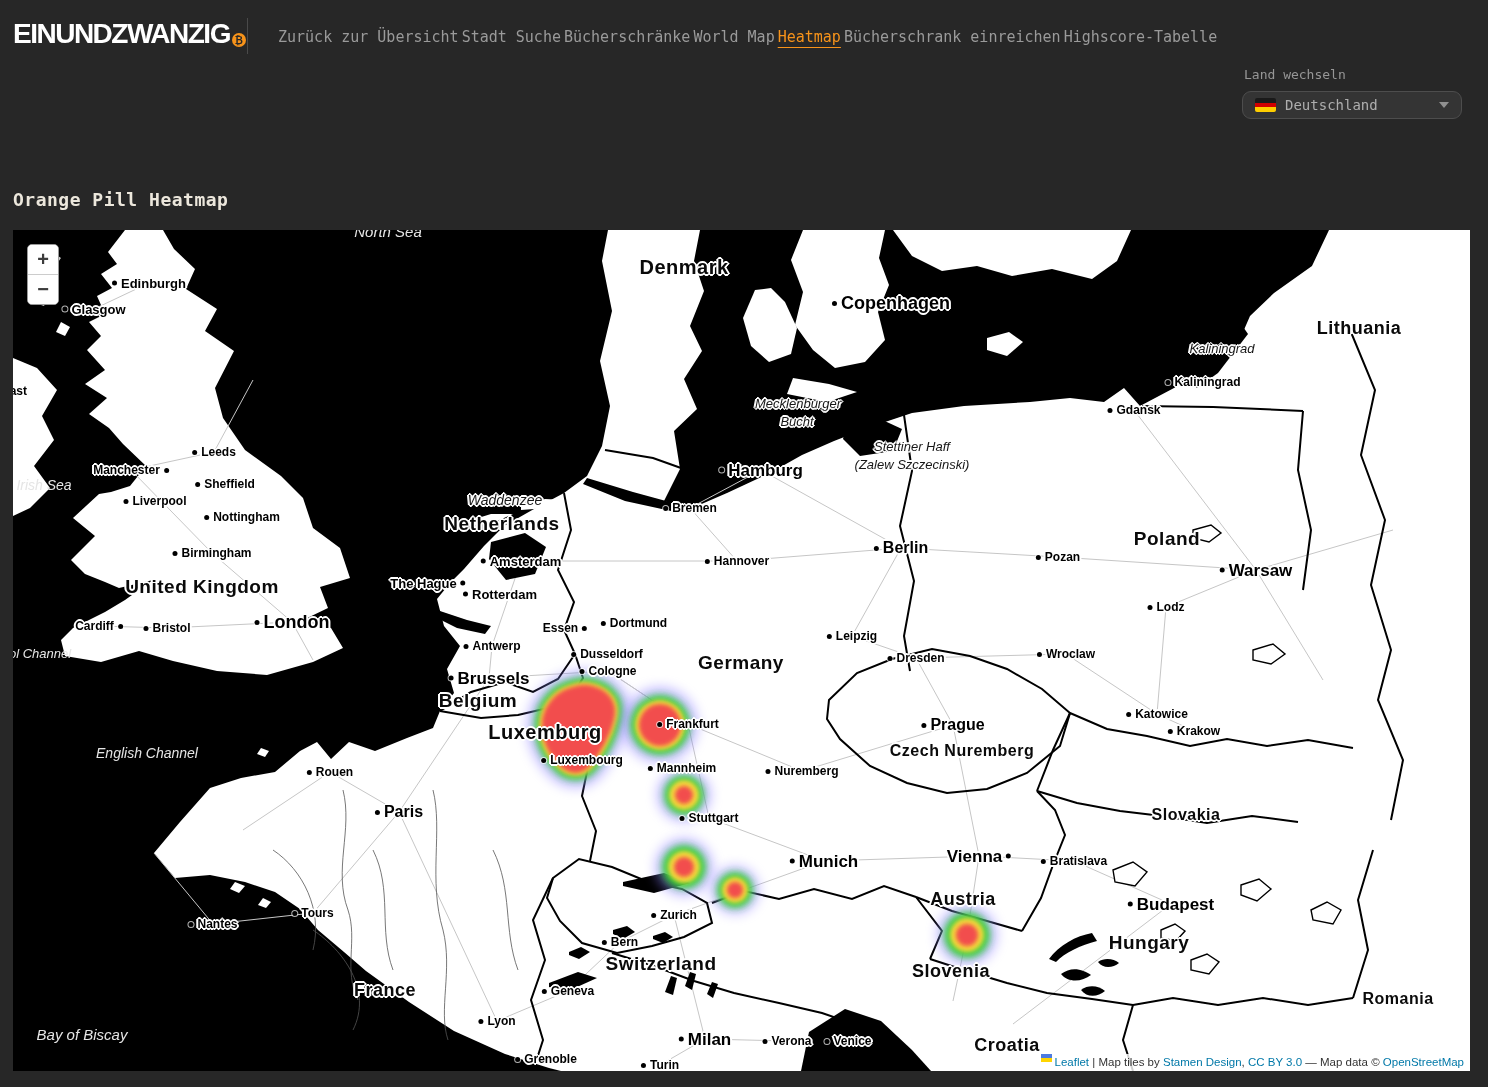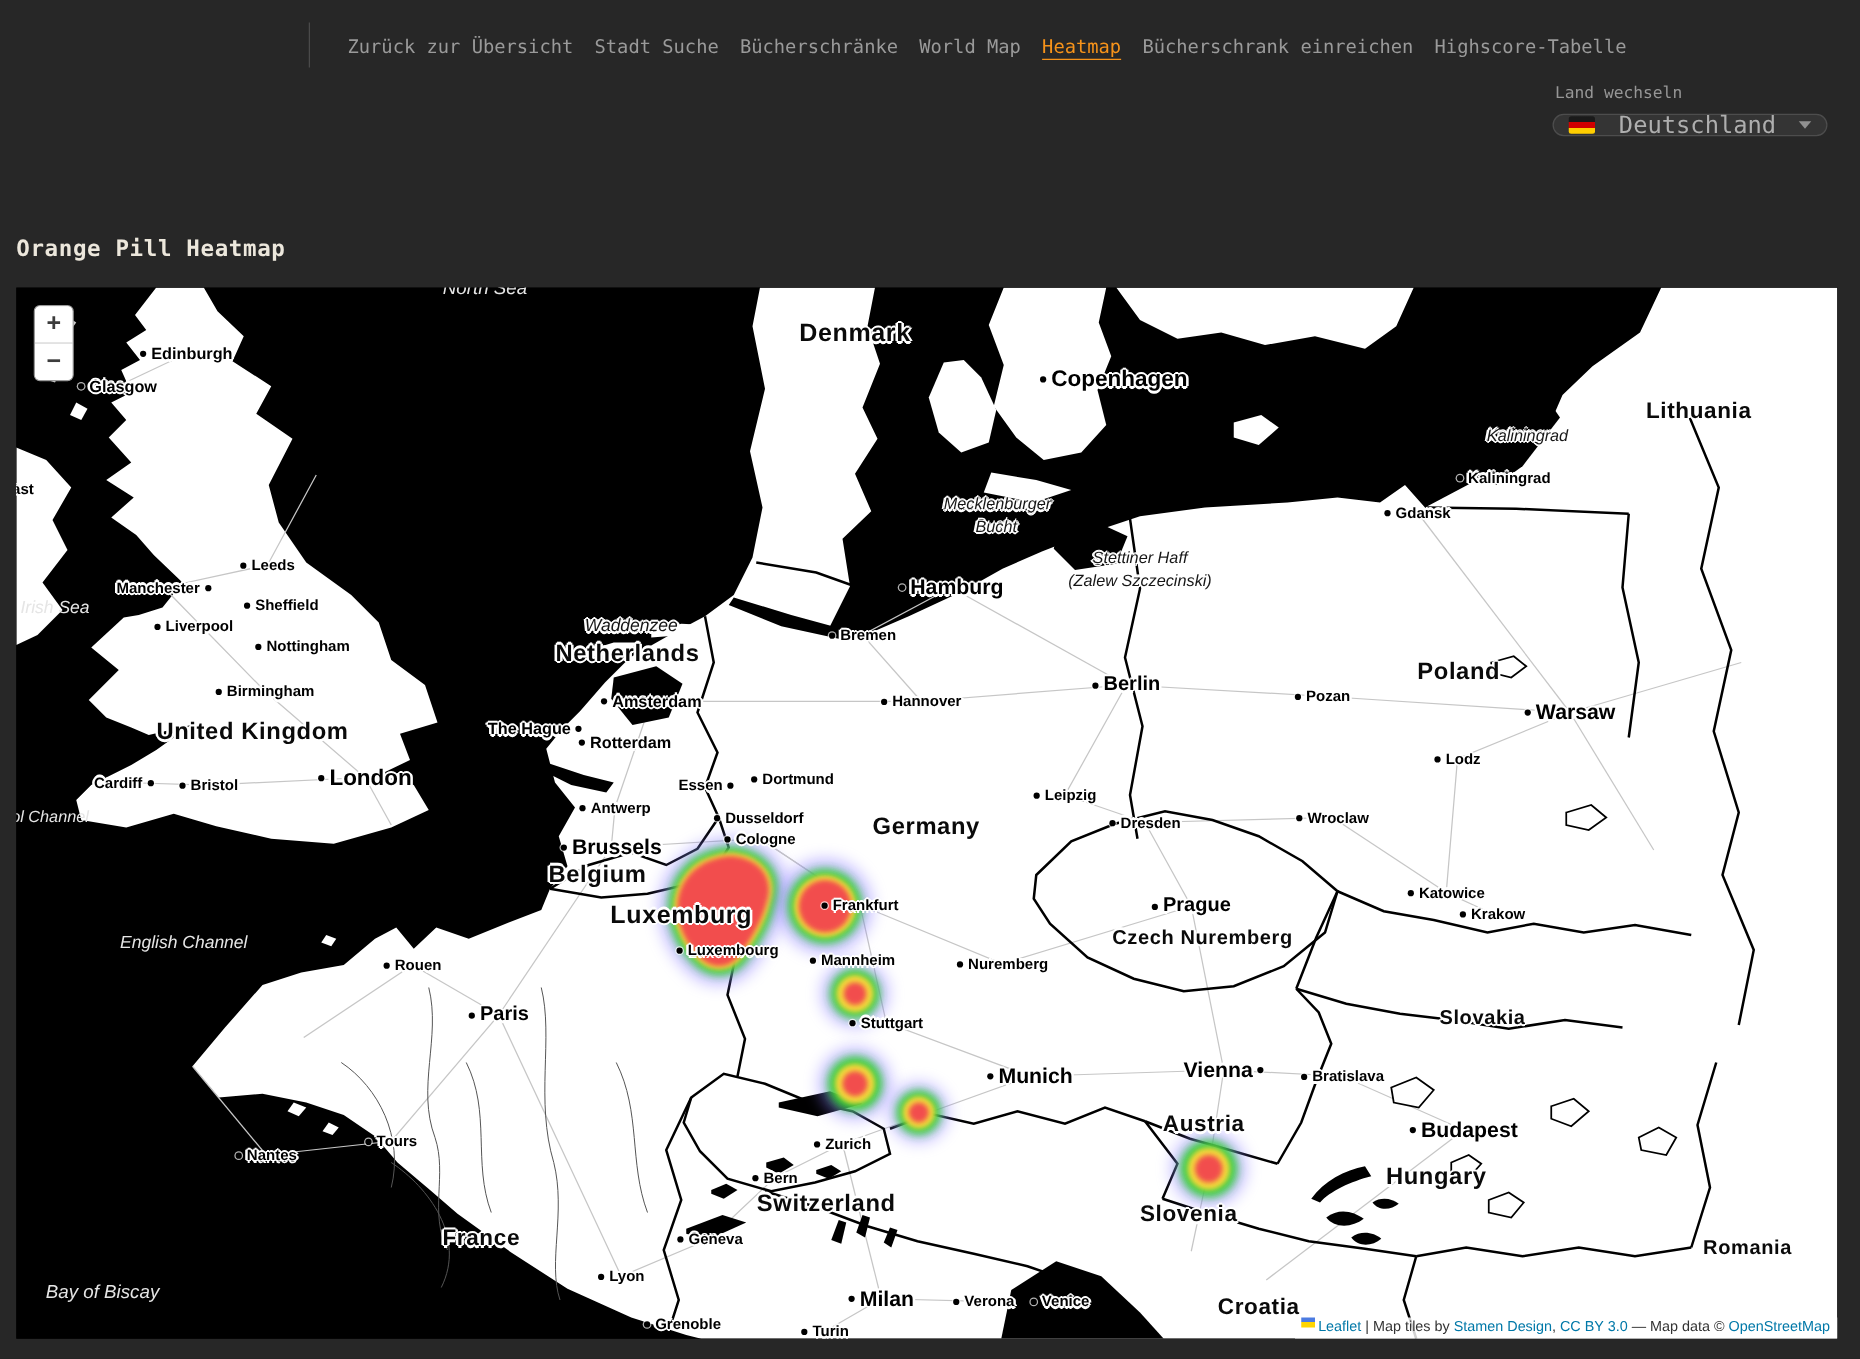--- a/index.html
+++ b/index.html
@@ -6,28 +6,28 @@
   #app{position:relative;width:1488px;height:1087px;overflow:hidden;background:#272727;
        font-family:"DejaVu Sans Mono",monospace;}
   
   #logo{position:absolute;left:13px;top:20px;display:flex;align-items:flex-end;}
   #logo .word{font-family:"Liberation Sans",sans-serif;font-weight:900;font-size:28px;
       letter-spacing:-1.5px;color:#fff;line-height:1;}
   #logo .badge{width:14px;height:14px;border-radius:50%;background:#f7931a;color:#272727;
       font-size:10px;font-weight:bold;display:flex;align-items:center;justify-content:center;
       margin-left:2px;margin-bottom:1px;font-family:"Liberation Sans",sans-serif;}
   #logo-sep{position:absolute;left:247px;top:18px;width:1px;height:36px;background:#4a4a4a;}
-  #nav{position:absolute;left:278px;top:28px;display:flex;gap:17px;white-space:nowrap;}
+  #nav{position:absolute;left:278px;top:28px;display:flex;gap:3px;white-space:nowrap;}
   #nav .nav-item{font-size:15px;color:#9a9a9a;text-decoration:none;cursor:pointer;}
   #nav .nav-item.active{color:#f7931a;text-decoration:underline;text-underline-offset:5px;}
   
   #controls{position:absolute;top:67px;right:26px;display:flex;gap:12px;}
   .field .flabel{font-size:13px;color:#969696;margin:0 0 9px 2px;}
-  .selbox{height:18px;background:#343434;border:1px solid #4d4d4d;border-radius:9px;
-      display:flex;align-items:center;padding:0 12px;color:#aeaeae;font-size:19px;cursor:pointer;text-align:center;}
+  .selbox{height:28px;background:#343434;border:1px solid #4d4d4d;border-radius:9px;
+      display:flex;align-items:center;padding:0 12px;color:#aeaeae;font-size:14px;cursor:pointer;}
   .selbox .val{flex:1;}
   .flag-de{width:21px;height:14px;border-radius:2px;margin-right:9px;flex:none;
       background:linear-gradient(#1a1a1a 0 33%,#d00000 33% 66%,#ffce00 66% 100%);}
   .chev-down{width:0;height:0;border-left:5px solid transparent;border-right:5px solid transparent;
       border-top:6px solid #909090;margin-left:8px;}
   .chev-updown{display:flex;flex-direction:column;gap:3px;margin-left:8px;}
   .chev-updown i{display:block;width:0;height:0;border-left:5px solid transparent;border-right:5px solid transparent;}
   .chev-updown .u{border-bottom:6px solid #909090;}
   .chev-updown .d{border-top:6px solid #909090;}
   #c-country{width:220px;box-sizing:border-box;}
@@ -64,20 +64,24 @@
       padding:2px 6px 3px 5px;z-index:30;display:flex;align-items:center;white-space:pre;}
   #attrib .alink{color:#0078a8;cursor:pointer;}
   .ua-flag{display:inline-block;width:11px;height:8px;margin-right:3px;margin-top:-8px;
       background:linear-gradient(#4c7be1 0 50%,#ffd500 50% 100%);}
 </style>
 </head>
 <body>
 
 <div id="app">
 
+  <div id="logo">
+    <span class="word">EINUNDZWANZIG</span>
+    <span class="badge">₿</span>
+  </div>
   <div id="logo-sep"></div>
 
   <nav id="nav">
       <a class="nav-item">Zurück zur Übersicht</a>
       <a class="nav-item">Stadt Suche</a>
       <a class="nav-item">Bücherschränke</a>
       <a class="nav-item">World Map</a>
       <a class="nav-item active">Heatmap</a>
       <a class="nav-item">Bücherschrank einreichen</a>
       <a class="nav-item">Highscore-Tabelle</a>

